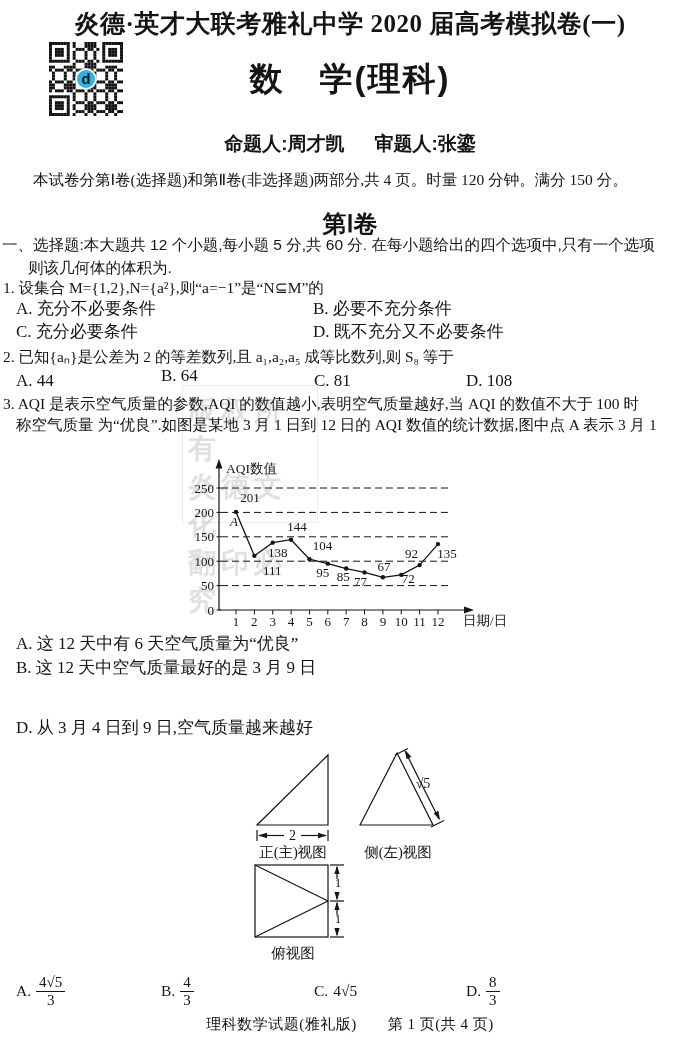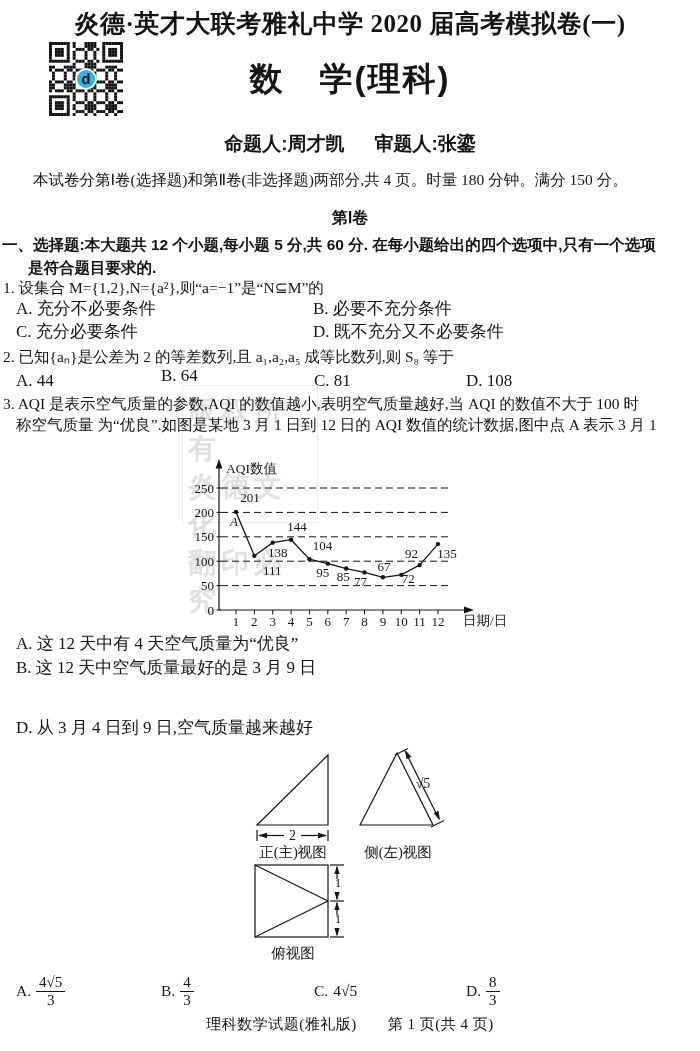--- a/index.html
+++ b/index.html
@@ -6,22 +6,22 @@
   .page{position:relative;width:700px;height:1051px;background:#ffffff;overflow:hidden;
         font-family:"Liberation Serif",serif;color:#141414;}
   .abs{position:absolute;}
   .sans{font-family:"Liberation Sans",sans-serif;}
   .center{left:0;width:700px;text-align:center;}
   .exam-title{top:7px;font-size:25px;font-weight:bold;letter-spacing:0.5px;}
   .subject-title{top:57px;font-size:33px;font-weight:bold;letter-spacing:2px;}
   .authors{top:131px;display:flex;justify-content:center;gap:30px;
            font-size:19px;font-weight:bold;}
   .instructions{top:170px;left:33px;font-size:15.5px;line-height:20px;}
-  .section-title{top:208px;font-size:16px;font-weight:bold;text-align:center;}
-  .directions{top:234px;left:2px;width:694px;font-size:15.5px;font-weight:bold;line-height:22.5px;}
+  .section-title{top:208px;font-size:24px;font-weight:bold;text-align:center;}
+  .directions{top:234px;left:2px;width:694px;font-size:15.5px;font-weight:normal;line-height:22.5px;}
   .directions .l2{padding-left:26px;}
   .stem{font-size:15.5px;line-height:19px;}
   .optline{font-size:17px;line-height:19px;}
   .q3stem{font-size:15.5px;line-height:19px;}
   .watermark{left:182px;top:385px;width:136px;height:138px;border:1px solid #ececec;
              display:flex;flex-direction:column;justify-content:space-around;align-items:center;
              padding:6px 0;box-sizing:border-box;}
   .watermark div{font-size:28px;font-weight:bold;letter-spacing:5px;padding-left:5px;
                  color:rgba(165,165,165,0.35);font-family:"Liberation Sans",sans-serif;}
   .q4row{top:963px;left:0;width:700px;height:56px;}
@@ -368,27 +368,27 @@
     <text x="37.5" y="43" text-anchor="middle" font-size="15" font-weight="bold" fill="#ffffff" class="sans">d</text>
   </svg>
 
   <div class="abs center subject-title sans">数　学(理科)</div>
 
   <div class="abs authors sans" style="left:0;width:700px">
     <span>命题人:周才凯</span>
     <span>审题人:张鎏</span>
   </div>
 
-  <div class="abs instructions">本试卷分第Ⅰ卷(选择题)和第Ⅱ卷(非选择题)两部分,共 4 页。时量 180 分钟。满分 150 分。</div>
+  <div class="abs instructions">本试卷分第Ⅰ卷(选择题)和第Ⅱ卷(非选择题)两部分,共 4 页。时量 120 分钟。满分 150 分。</div>
 
   <div class="abs center section-title">第Ⅰ卷</div>
 
   <div class="abs directions sans">
     <div class="l1">一、选择题:本大题共 12 个小题,每小题 5 分,共 60 分. 在每小题给出的四个选项中,只有一个选项</div>
-    <div class="l2">是符合题目要求的.</div>
+    <div class="l2">则该几何体的体积为.</div>
   </div>
 
   <div class="abs stem" style="left:3px;top:278px">1. 设集合 M={1,2},N={a²},则“a=−1”是“N⊆M”的</div>
   <div class="abs optline" style="left:16px;top:299px">A. 充分不必要条件</div>
   <div class="abs optline" style="left:313px;top:299px">B. 必要不充分条件</div>
   <div class="abs optline" style="left:16px;top:322px">C. 充分必要条件</div>
   <div class="abs optline" style="left:313px;top:322px">D. 既不充分又不必要条件</div>
 
   <div class="abs stem" style="left:3px;top:347px">2. 已知{aₙ}是公差为 2 的等差数列,且 a₁,a₂,a₅ 成等比数列,则 S₈ 等于</div>
   <div class="abs optline" style="left:16px;top:371px">A. 44</div>
@@ -468,21 +468,21 @@
       <text x="228.24" y="125.364" text-anchor="middle" font-size="13">72</text>
       <circle cx="239.6" cy="107.104" r="2.2" fill="#141414"></circle>
       <text x="231.6" y="99.604" text-anchor="middle" font-size="13">92</text>
       <circle cx="257.96" cy="86.12" r="2.2" fill="#141414"></circle>
       <text x="266.96" y="99.62" text-anchor="middle" font-size="13">135</text>
       <text x="54" y="67.912" text-anchor="middle" font-size="13" font-style="italic">A</text>
       <text x="46" y="15" font-size="13.5">AQI数值</text>
       <text x="283" y="167" font-size="13.5">日期/日</text>
     </svg>
 
-  <div class="abs optline" style="left:16px;top:634px">A. 这 12 天中有 4 天空气质量为“优良”</div>
+  <div class="abs optline" style="left:16px;top:634px">A. 这 12 天中有 6 天空气质量为“优良”</div>
   <div class="abs optline" style="left:16px;top:658px">B. 这 12 天中空气质量最好的是 3 月 9 日</div>
   <div class="abs optline" style="left:16px;top:718px">D. 从 3 月 4 日到 9 日,空气质量越来越好</div>
 
 
   <svg class="abs" style="left:240px;top:746px" width="240" height="216" viewBox="0 0 240 216">
     <g stroke="#141414" fill="none" stroke-width="1.2">
 
       <polygon points="17,79 88,79 88,9"></polygon>
       <line x1="17" y1="84" x2="17" y2="95"></line>
       <line x1="88" y1="84" x2="88" y2="95"></line>

